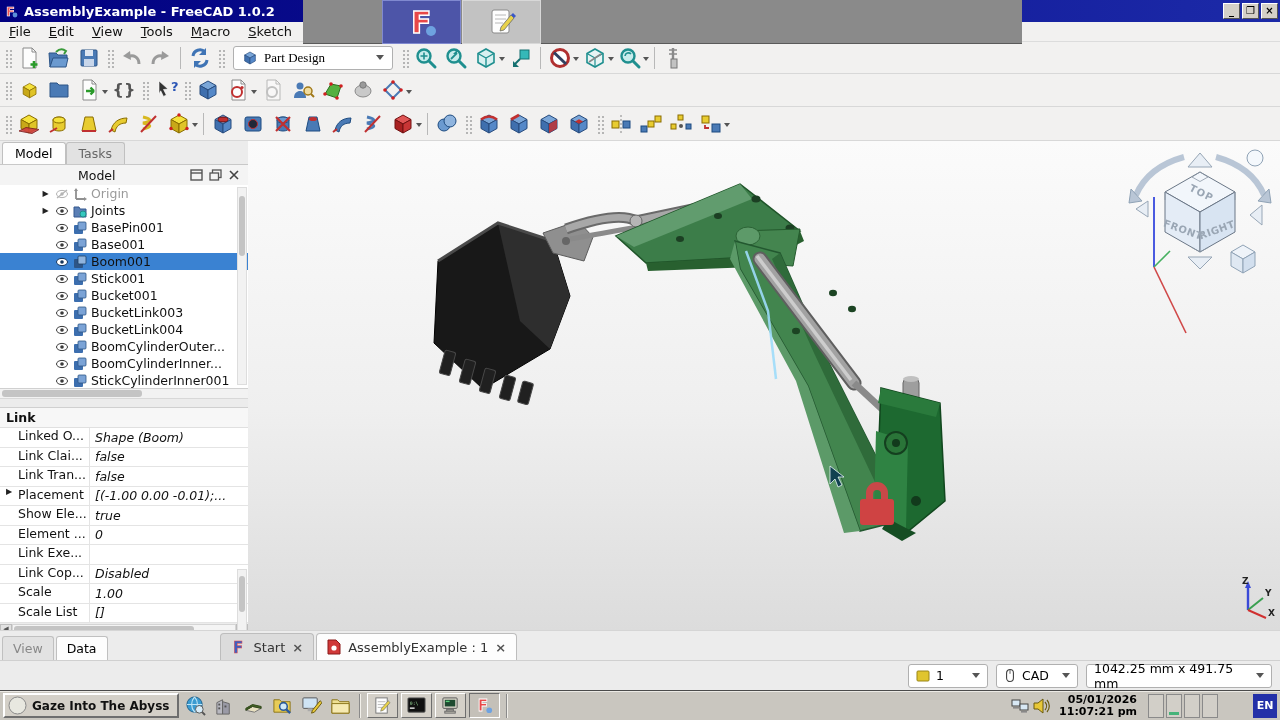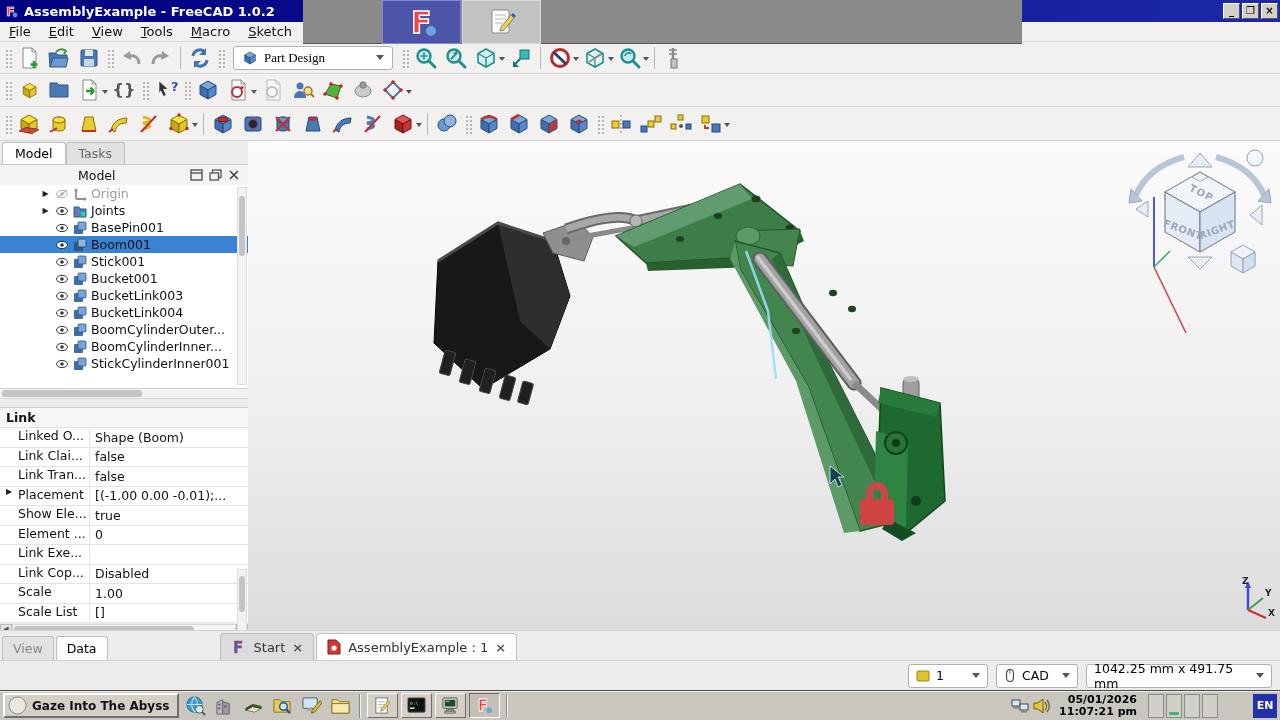--- a/index.html
+++ b/index.html
@@ -56,21 +56,21 @@
   .vthumb{position:absolute;left:1px;width:6px;background:#c4c4c4;border-radius:3px;}
   .hscroll{height:10px;background:#f2f2f2;border-bottom:1px solid #d8d8d8;position:relative;}
   .hthumb{position:absolute;top:1px;height:7px;background:#c4c4c4;border-radius:3px;}
 
   .props{margin-top:8px;background:#fff;font-size:12.5px;color:#111;border-top:1px solid #d0d0d0;}
   .pgroup{height:20px;display:flex;align-items:center;font-weight:bold;padding-left:6px;
     background:#f7f7f7;border-bottom:1px solid #e0e0e0;}
   .prow{height:19.5px;display:flex;border-bottom:1px solid #e4e4e4;}
   .plab{width:90px;display:flex;align-items:flex-start;gap:2px;border-right:1px solid #e4e4e4;padding-left:6px;}
   .pexp{width:10px;font-size:8px;color:#222;flex:none;}
-  .pval{flex:1;display:flex;align-items:center;padding-left:5px;white-space:nowrap;overflow:hidden;}
+  .pval{flex:1;display:flex;align-items:center;padding-left:5px;white-space:nowrap;overflow:hidden;font-style:italic;}
   .pscroll{position:absolute;right:1px;top:428px;width:10px;height:194px;background:#f2f2f2;border:1px solid #ddd;}
   .hs2{height:11px;background:#ececec;display:flex;align-items:center;}
   .hs2 .ar{width:12px;height:10px;background:#e2e2e2;border:1px solid #bdbdbd;font-size:7px;line-height:9px;text-align:center;color:#555;}
   .hs2 .trk{flex:1;height:10px;background:#f4f4f4;border:1px solid #d5d5d5;position:relative;}
 
   
   .viewport{position:absolute;left:248px;top:141px;width:1032px;height:489px;
     background:linear-gradient(180deg,#fbfbfb 0%,#efefef 55%,#dcdcdc 100%);overflow:hidden;}
 
   
@@ -604,20 +604,32 @@
       <svg class="eye" viewBox="0 0 14 10">
           <ellipse cx="7" cy="5" rx="5.5" ry="3.6" fill="#fff" stroke="#3a3a3a"></ellipse>
           <circle cx="7" cy="5" r="1.8" fill="#3a3a3a"></circle>
         </svg>
       <svg class="nico" viewBox="0 0 14 14">
           <rect x="1" y="4" width="9" height="9" rx="1" fill="#3c6eae"></rect>
           <rect x="5" y="1" width="8" height="8" rx="1" fill="#7ba3d6" stroke="#2d5587" stroke-width=".8"></rect>
         </svg>
       <span class="tlbl">BasePin001</span>
     </div>
+    <div class="trow">
+      <span class="texp"></span>
+      <svg class="eye" viewBox="0 0 14 10">
+          <ellipse cx="7" cy="5" rx="5.5" ry="3.6" fill="#fff" stroke="#3a3a3a"></ellipse>
+          <circle cx="7" cy="5" r="1.8" fill="#3a3a3a"></circle>
+        </svg>
+      <svg class="nico" viewBox="0 0 14 14">
+          <rect x="1" y="4" width="9" height="9" rx="1" fill="#3c6eae"></rect>
+          <rect x="5" y="1" width="8" height="8" rx="1" fill="#7ba3d6" stroke="#2d5587" stroke-width=".8"></rect>
+        </svg>
+      <span class="tlbl">Base001</span>
+    </div>
     <div class="trow sel">
       <span class="texp"></span>
       <svg class="eye" viewBox="0 0 14 10">
           <ellipse cx="7" cy="5" rx="5.5" ry="3.6" fill="#fff" stroke="#16365c"></ellipse>
           <circle cx="7" cy="5" r="1.8" fill="#16365c"></circle>
         </svg>
       <svg class="nico" viewBox="0 0 14 14">
           <rect x="1" y="4" width="9" height="9" rx="1" fill="#2d5587"></rect>
           <rect x="5" y="1" width="8" height="8" rx="1" fill="#8fb4de" stroke="#1d4066" stroke-width=".8"></rect>
         </svg>

